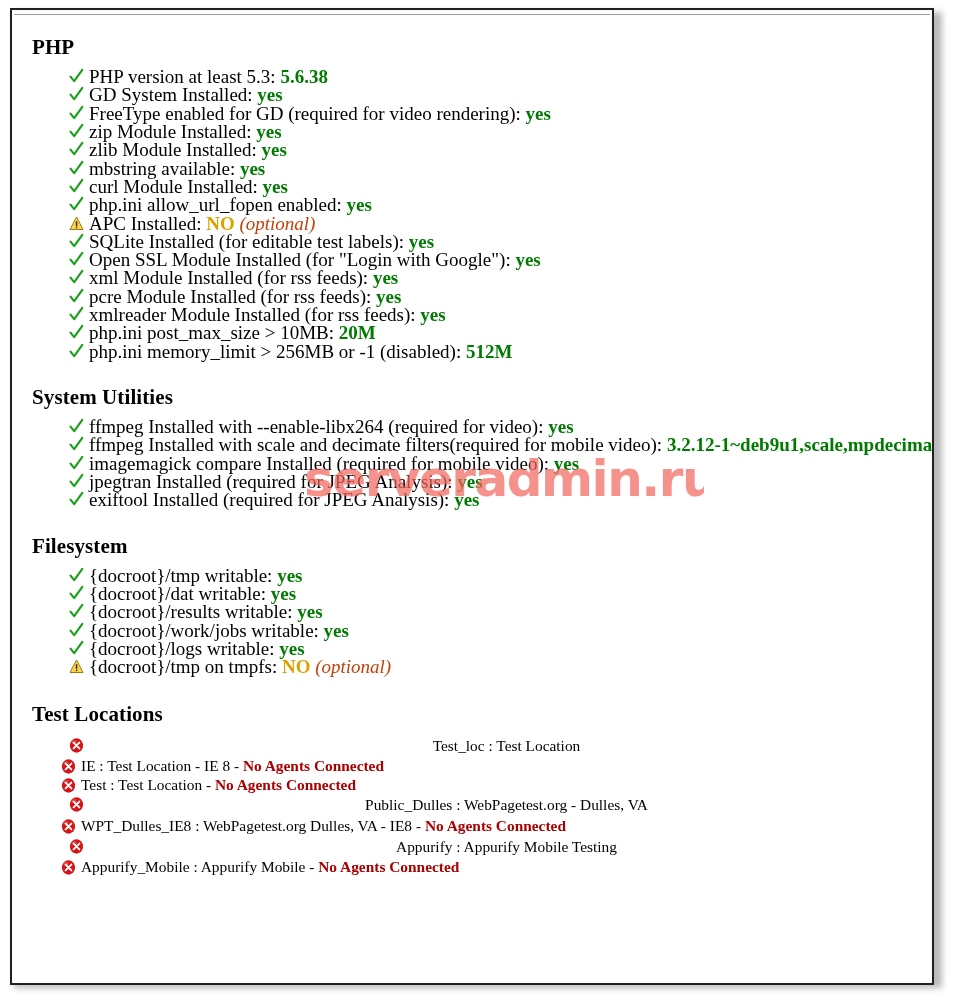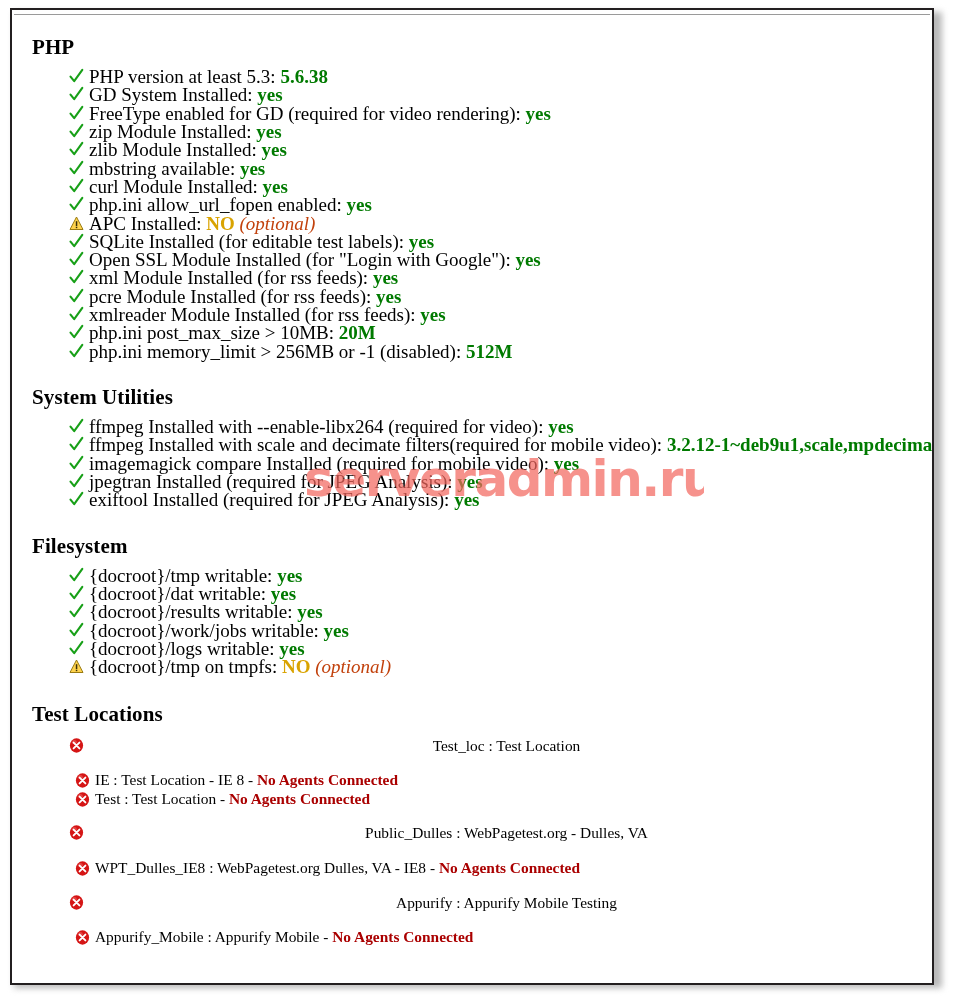--- a/index.html
+++ b/index.html
@@ -109,21 +109,21 @@
   }
   .tree li {
     position: relative;
     font-size: 15.4px;
     line-height: 18.6px;
     color: #000000;
     white-space: nowrap;
   }
   .tree > li { padding-left: 67px; text-align: center; }
   .tree > li > .icon { left: 47px; }
-  .tree .children { list-style: none; margin: 16px; padding: 0; }
+  .tree .children { list-style: none; margin: 2px; padding: 0; }
   .tree .children li { padding-left: 57px; }
   .tree .children li .icon { left: 37px; top: 1px; }
 
   .watermark {
     position: absolute;
     left: 292px;
     top: 440px;
     width: 400px;
     height: 62px;
     pointer-events: none;

